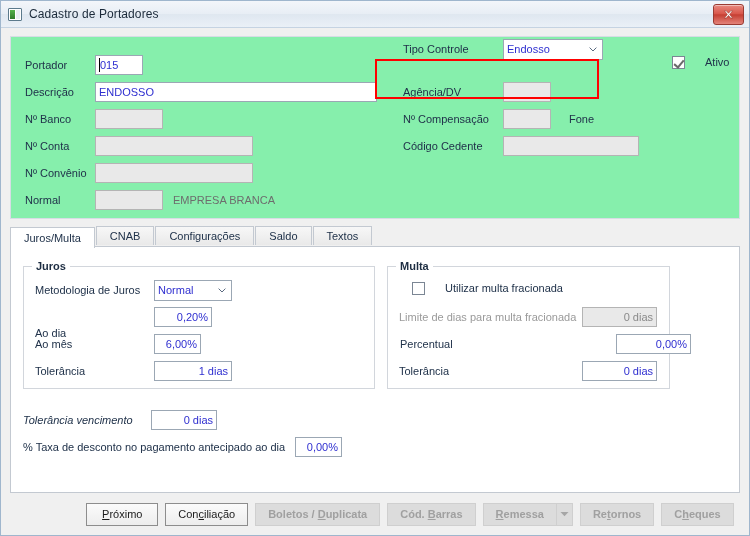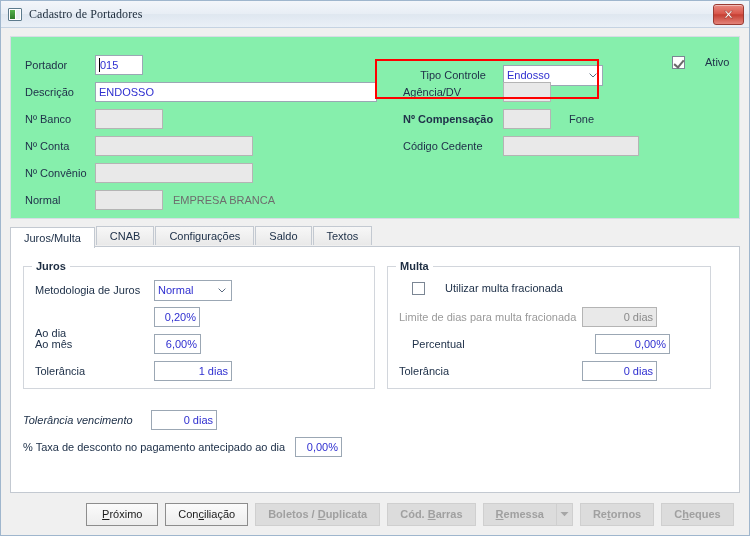--- a/index.html
+++ b/index.html
@@ -25,21 +25,20 @@
 
   
   .titlebar {
     height: 26px;
     background: linear-gradient(to bottom, #f3f6fa 0%, #e8eef5 48%, #dfe7f0 52%, #eaf0f7 100%);
     border-bottom: 1px solid #c5d3e2;
     display: flex; align-items: center;
     padding: 0 4px 0 7px;
     position: relative;
     flex: none;
-    font-family: Liberation Serif, serif;
   }
   .title-icon {
     width: 14px; height: 13px;
     background: #ffffff;
     border: 1px solid #5c7a8c;
     box-sizing: border-box;
     margin-right: 7px;
     position: relative;
     border-radius: 1px;
   }
@@ -309,37 +308,37 @@
         <span class="flabel" style="width:70px;">Nº Convênio</span>
         <span class="inp disabled" style="width:158px;"></span>
       </div>
 
       <div class="field-row" style="left:14px; top:153px;">
         <span class="flabel" style="width:70px;">Normal</span>
         <span class="inp disabled" style="width:68px;"></span>
         <span class="statictext" style="margin-left:10px;">EMPRESA BRANCA</span>
       </div>
 
-      <div class="field-row" style="left:392px; top:28px;text-align:center;">
+      <div class="field-row" style="left:392px; top:2px;">
         <span class="flabel" style="width:100px;">Tipo Controle</span>
         <span class="combo" style="width:100px;">
           <span>Endosso</span>
           <svg class="chev" viewBox="0 0 8 5">
             <path d="M0.6 0.6 L4 4 L7.4 0.6" fill="none" stroke="#5a6a80" stroke-width="1"></path>
           </svg>
         </span>
       </div>
 
       <div class="field-row" style="left:392px; top:45px;">
         <span class="flabel" style="width:100px;">Agência/DV</span>
         <span class="inp disabled" style="width:48px;"></span>
       </div>
 
       <div class="field-row" style="left:392px; top:72px;">
-        <span class="flabel" style="width:100px;font-weight:bold;">Nº Compensação</span>
+        <span class="flabel" style="width:100px;">Nº Compensação</span>
         <span class="inp disabled" style="width:48px;"></span>
         <span class="flabel" style="margin-left:18px;">Fone</span>
       </div>
 
       <div class="field-row" style="left:392px; top:99px;">
         <span class="flabel" style="width:100px;">Código Cedente</span>
         <span class="inp disabled" style="width:136px;"></span>
       </div>
 
       <div class="chk" style="position:absolute; left:661px; top:19px;">
@@ -368,48 +367,48 @@
           <span class="combo" style="width:78px;">
             <span>Normal</span>
             <svg class="chev" viewBox="0 0 8 5">
               <path d="M0.6 0.6 L4 4 L7.4 0.6" fill="none" stroke="#5a6a80" stroke-width="1"></path>
             </svg>
           </span>
         </div>
 
         <div class="field-row" style="left:11px; top:40px;">
           <span class="flabel" style="width:119px;margin-top:32px;">Ao dia</span>
-          <span class="inp right" style="width:46px;">0,20%</span>
+          <span class="inp right" style="width:58px;">0,20%</span>
         </div>
 
         <div class="field-row" style="left:11px; top:67px;">
           <span class="flabel" style="width:119px;">Ao mês</span>
           <span class="inp right" style="width:47px;">6,00%</span>
         </div>
 
         <div class="field-row" style="left:11px; top:94px;">
           <span class="flabel" style="width:119px;">Tolerância</span>
           <span class="inp right" style="width:78px;">1 dias</span>
         </div>
       </div>
 
-      <div class="groupbox" style="left:376px; top:19px; width:324px; height:123px;">
+      <div class="groupbox" style="left:376px; top:19px; width:283px; height:123px;">
         <span class="group-title">Multa</span>
 
         <div class="chk" style="position:absolute; left:24px; top:15px;">
           <span class="chkbox"></span>
           <span class="chk-label">Utilizar multa fracionada</span>
         </div>
 
         <div class="field-row" style="left:11px; top:40px;">
           <span class="flabel" style="width:183px; color:#9a9a9a;">Limite de dias para multa fracionada</span>
           <span class="inp disabled right" style="width:75px;">0 dias</span>
         </div>
 
-        <div class="field-row" style="left:24px; top:67px;">
+        <div class="field-row" style="left:12px; top:67px;gap:33px;">
           <span class="flabel" style="width:183px;">Percentual</span>
           <span class="inp right" style="width:75px;">0,00%</span>
         </div>
 
         <div class="field-row" style="left:11px; top:94px;">
           <span class="flabel" style="width:183px;">Tolerância</span>
           <span class="inp right" style="width:75px;">0 dias</span>
         </div>
       </div>
 

